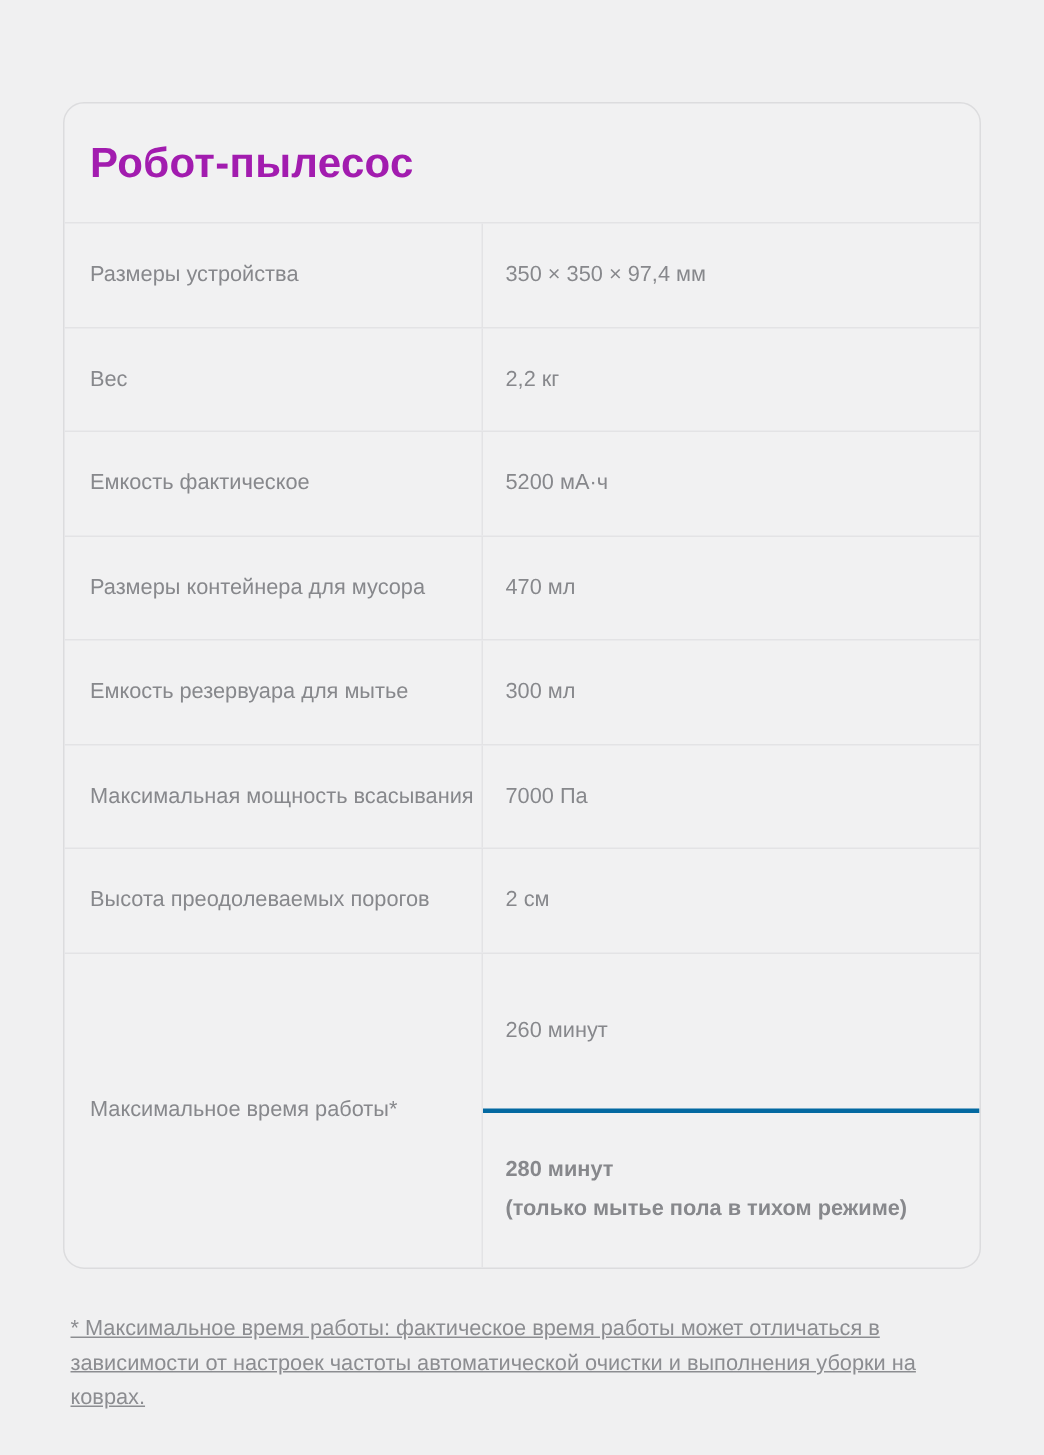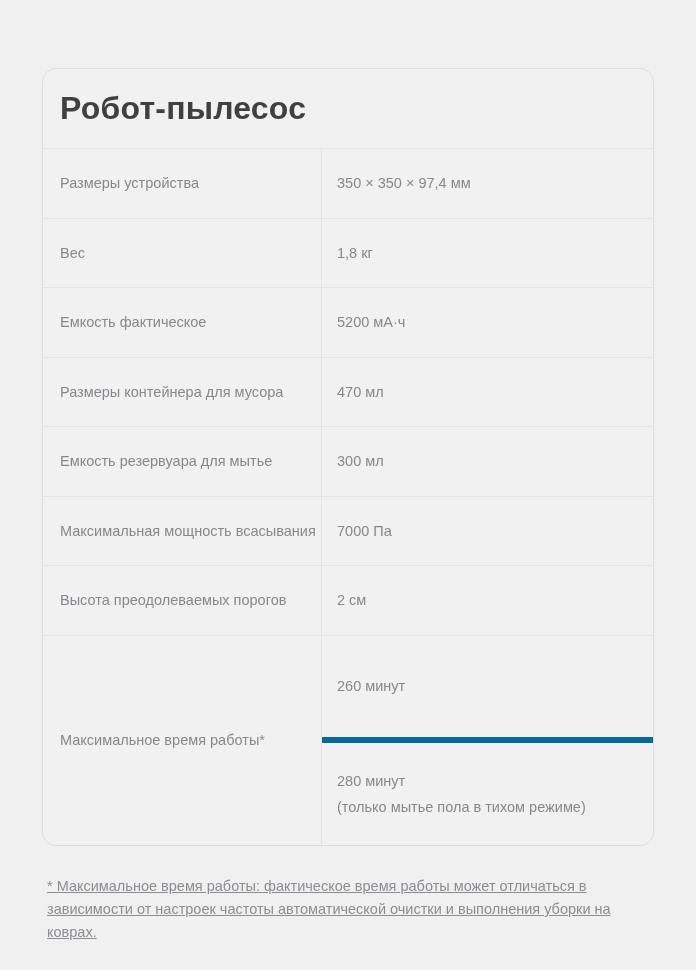--- a/index.html
+++ b/index.html
@@ -25,23 +25,23 @@
     border-radius: 14px;
     overflow: hidden;
   }
   .title-row {
     height: 79px;
     display: flex;
     align-items: center;
     padding: 0 20px 0 17px;
   }
   .card-title {
-    font-size: 32px;
+    font-size: 28px;
     font-weight: bold;
-    color: #404040;
+    color: #a21caf;
     letter-spacing: 0.2px;
   }
   .spec-row {
     display: flex;
     height: 69.5px;
     border-top: 1px solid #e3e3e5;
     box-sizing: border-box;
     text-align: right;
   }
   .label-cell {
@@ -77,21 +77,22 @@
   }
   .runtime-entry {
     flex: 1;
     display: flex;
     flex-direction: column;
     justify-content: center;
     padding-left: 15px;
     box-sizing: border-box;
   }
   .runtime-entry + .runtime-entry {
-    border-top: 6px solid #0369a1;
+    border-top: 3px solid #0369a1;
+    font-weight: bold;
   }
   .runtime-line {
     font-size: 14.5px;
     color: #87888c;
     line-height: 26px;
     white-space: nowrap;
   }
   .footnote {
     position: absolute;
     left: 47px;
@@ -119,21 +120,21 @@
     <div class="value-cell">
       <span class="cell-text">350 × 350 × 97,4 мм</span>
     </div>
   </div>
 
   <div class="spec-row">
     <div class="label-cell">
       <span class="cell-text">Вес</span>
     </div>
     <div class="value-cell">
-      <span class="cell-text">1,8 кг</span>
+      <span class="cell-text">2,2 кг</span>
     </div>
   </div>
 
   <div class="spec-row">
     <div class="label-cell">
       <span class="cell-text">Емкость фактическое</span>
     </div>
     <div class="value-cell">
       <span class="cell-text">5200 мА·ч</span>
     </div>

